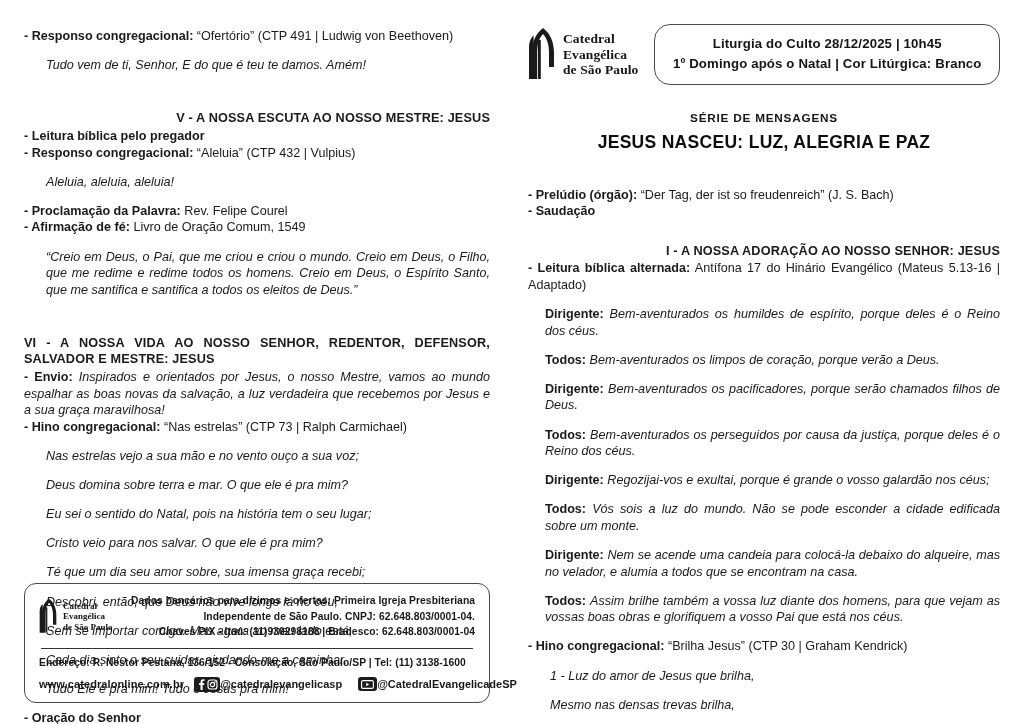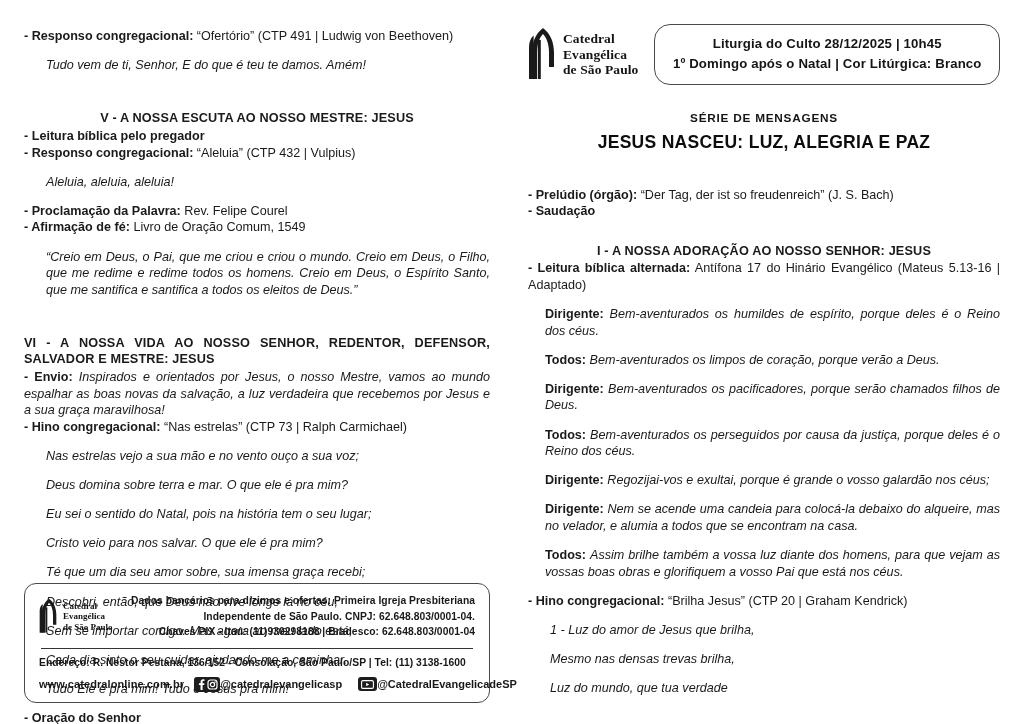--- a/index.html
+++ b/index.html
@@ -73,21 +73,21 @@
   
   .liturgy { font-size: 12.6px; line-height: 1.315; }
   .sec-head {
     font-weight: bold;
     font-size: 12.7px;
     letter-spacing: .15px;
     margin: 13px 0 1px;
     text-align: justify;
   }
   .sec-head.first { margin-top: 12px; }
-  .sec-head.nojust { text-align: center; }
+  .sec-head.nojust { text-align: right; }
   .item {
     margin: 0;
     text-align: justify;
     text-justify: inter-word;
   }
   .item b { font-weight: bold; }
   .item .val { font-style: normal; }
   .item .val-i { font-style: italic; }
   .indent {
     padding-left: 22px;
@@ -342,31 +342,35 @@
       </p>
       <p class="resp">
         <b>Todos:</b>
         <i>Bem-aventurados os perseguidos por causa da justiça, porque deles é o Reino dos céus.</i>
       </p>
       <p class="resp">
         <b>Dirigente:</b>
         <i>Regozijai-vos e exultai, porque é grande o vosso galardão nos céus;</i>
       </p>
       <p class="resp">
+        <b>Todos:</b>
+        <i>Vós sois a luz do mundo. Não se pode esconder a cidade edificada sobre um monte.</i>
+      </p>
+      <p class="resp">
         <b>Dirigente:</b>
         <i>Nem se acende uma candeia para colocá-la debaixo do alqueire, mas no velador, e alumia a todos que se encontram na casa.</i>
       </p>
       <p class="resp">
         <b>Todos:</b>
         <i>Assim brilhe também a vossa luz diante dos homens, para que vejam as vossas boas obras e glorifiquem a vosso Pai que está nos céus.</i>
       </p>
 
       <p class="item">
         <b>- Hino congregacional:</b>
-        <span class="val">“Brilha Jesus” (CTP 20 | Graham Kendrick)</span>
+        <span class="val">“Brilha Jesus” (CTP 30 | Graham Kendrick)</span>
       </p>
       <p class="indent nojust">1 - Luz do amor de Jesus que brilha,</p>
       <p class="indent nojust">Mesmo nas densas trevas brilha,</p>
       <p class="indent nojust">Luz do mundo, que tua verdade</p>
 
     </div>
   </div>
 
 </div>
 

